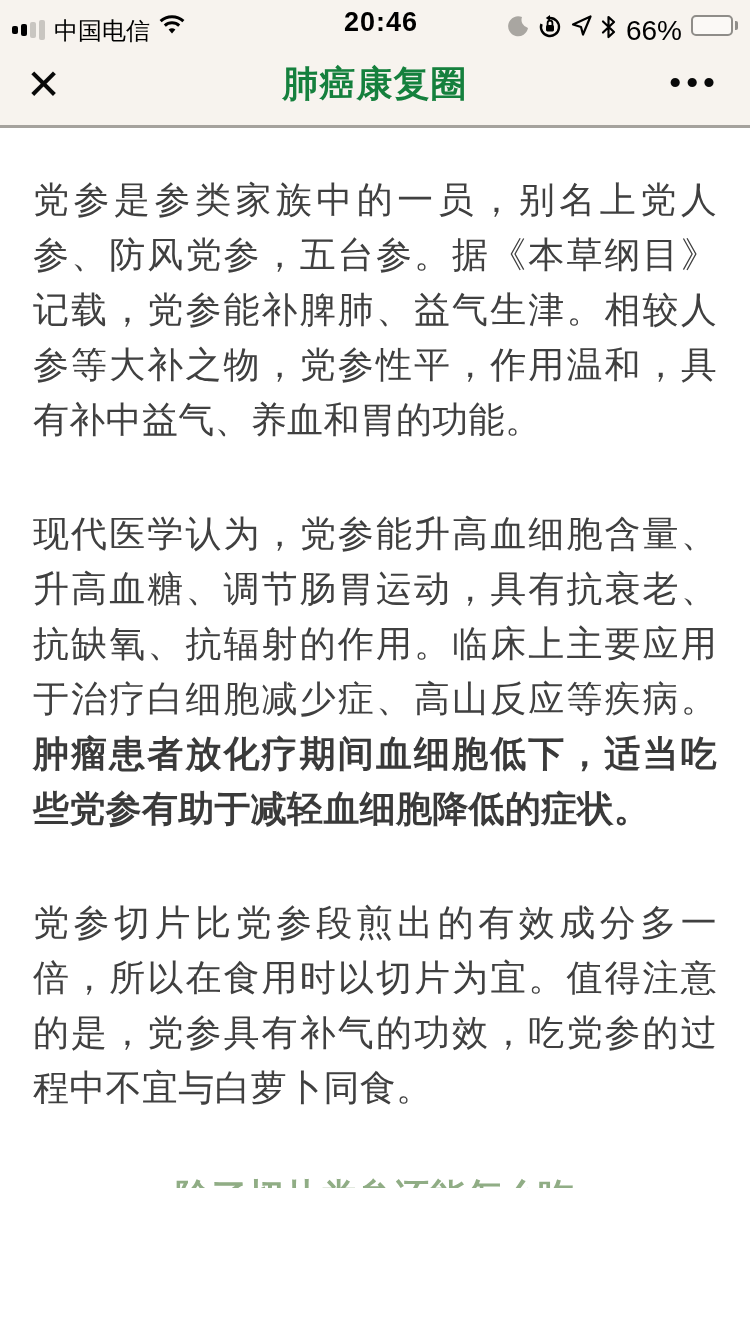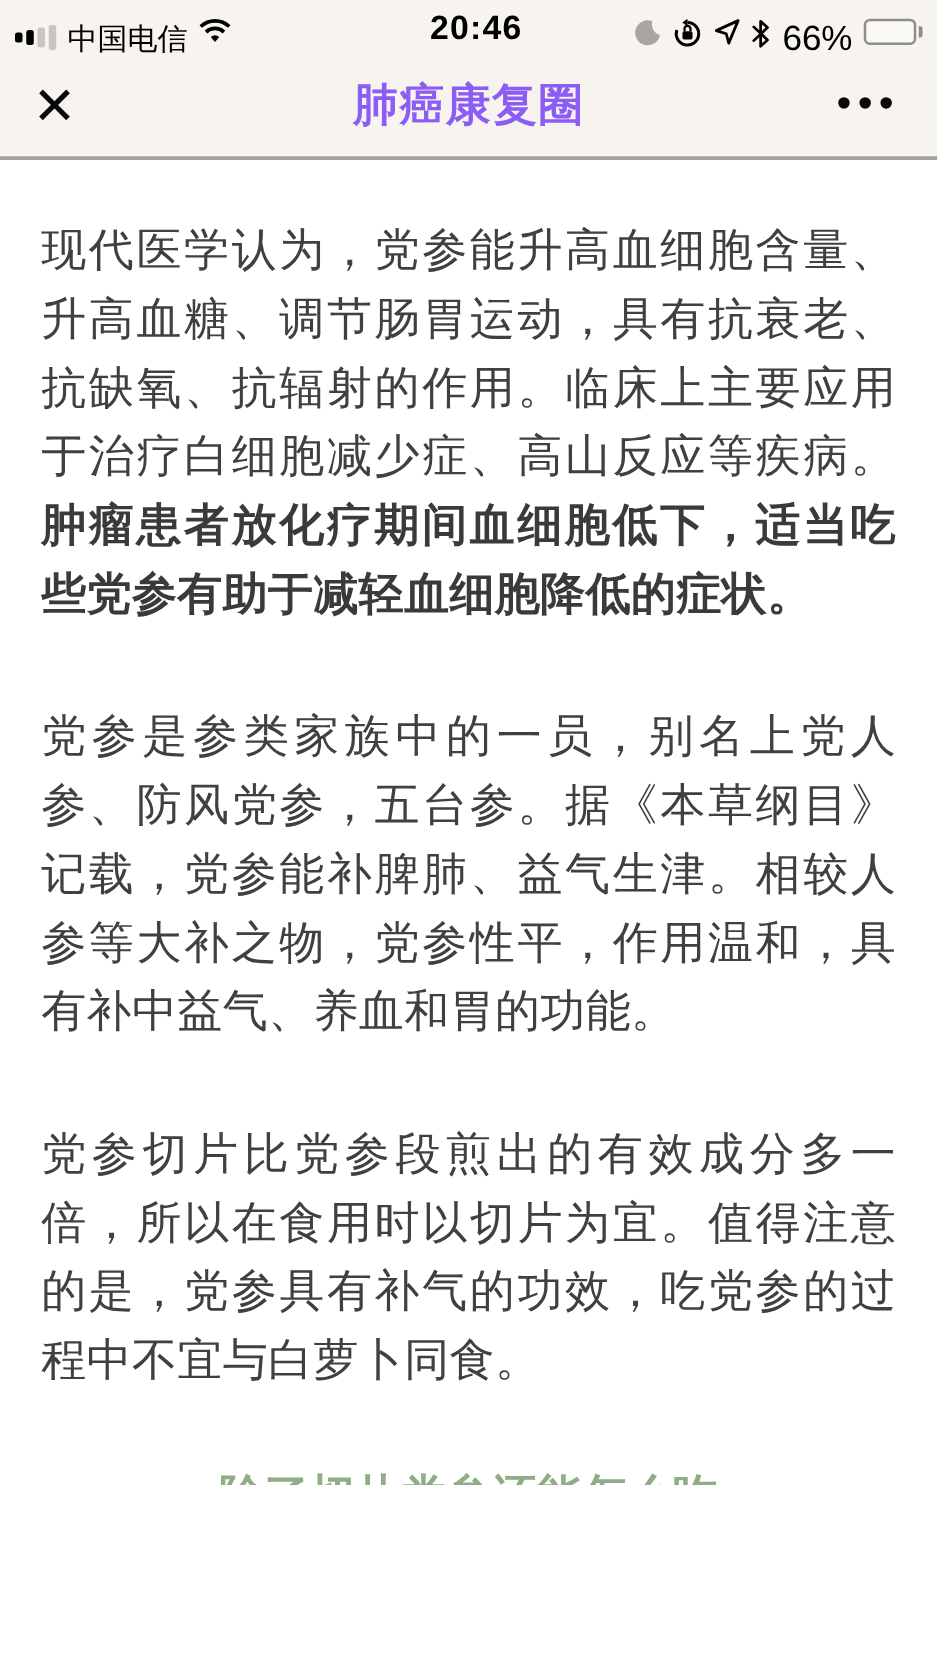--- a/index.html
+++ b/index.html
@@ -28,21 +28,21 @@
   .batt-fill{height:100%;background:#000;border-radius:2px;}
   .batt-nub{width:3px;height:9px;background:#8f8d89;border-radius:0 2px 2px 0;}
   
   .nav-bar{
     position:relative;height:84px;background:#f7f3ee;
     border-bottom:3px solid #a5a29d;
     display:flex;align-items:center;box-sizing:border-box;
   }
   .nav-close{position:absolute;left:26px;top:50%;transform:translateY(-50%);
     font-size:42px;font-weight:400;color:#090909;line-height:1;cursor:pointer;}
-  .nav-title{flex:1;text-align:center;font-size:36px;font-weight:bold;color:#8b5cf6;letter-spacing:1px;}
+  .nav-title{flex:1;text-align:center;font-size:36px;font-weight:bold;color:#15803d;letter-spacing:1px;}
   .nav-more{position:absolute;right:30px;top:50%;transform:translateY(-58%);
     font-size:34px;letter-spacing:5px;color:#090909;line-height:1;cursor:pointer;}
   
   .article{
     padding:44px 33px 0;box-sizing:border-box;background:#fff;
     color:#404040;font-size:36px;line-height:55px;
     text-align:justify;letter-spacing:0.3px;
   }
   .article p{margin:0 0 59px;}
   .green{color:#7d9f70;font-weight:bold;}
@@ -109,21 +109,21 @@
     </div>
   </div>
 
   <div class="nav-bar">
     <span class="nav-close">✕</span>
     <span class="nav-title">肺癌康复圈</span>
     <span class="nav-more">•••</span>
   </div>
 
   <div class="article">
+    <p>党参是参类家族中的一员，别名上党人参、防风党参，五台参。据《本草纲目》记载，党参能补脾肺、益气生津。相较人参等大补之物，党参性平，作用温和，具有补中益气、养血和胃的功能。</p>
     <p>
       <span>现代医学认为，党参能升高血细胞含量、升高血糖、调节肠胃运动，具有抗衰老、抗缺氧、抗辐射的作用。临床上主要应用于治疗白细胞减少症、高山反应等疾病。</span><span class="bold">肿瘤患者放化疗期间血细胞低下，适当吃些党参有助于减轻血细胞降低的症状。</span>
     </p>
-    <p>党参是参类家族中的一员，别名上党人参、防风党参，五台参。据《本草纲目》记载，党参能补脾肺、益气生津。相较人参等大补之物，党参性平，作用温和，具有补中益气、养血和胃的功能。</p>
     <p>党参切片比党参段煎出的有效成分多一倍，所以在食用时以切片为宜。值得注意的是，党参具有补气的功效，吃党参的过程中不宜与白萝卜同食。</p>
     <div class="partial-heading">除了切片党参还能怎么吃</div>
   </div>
 
 </div>
 
 </body></html>

